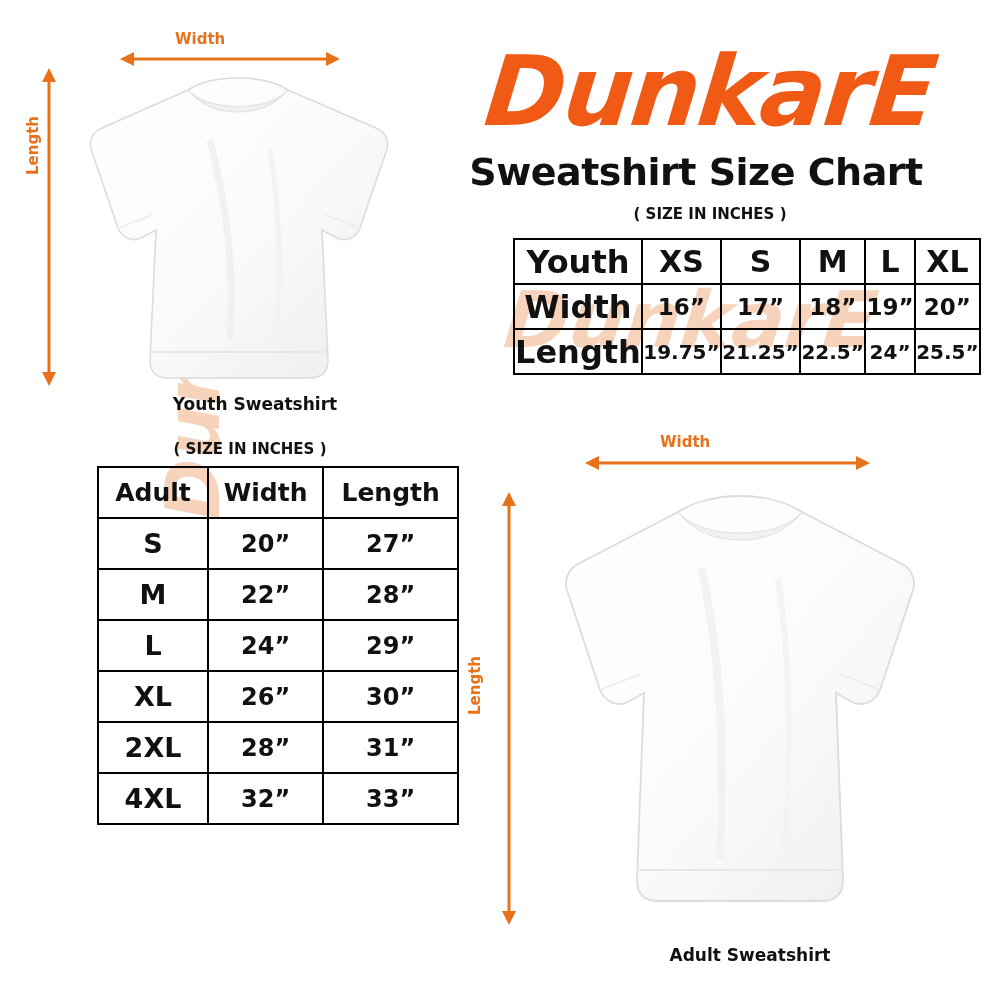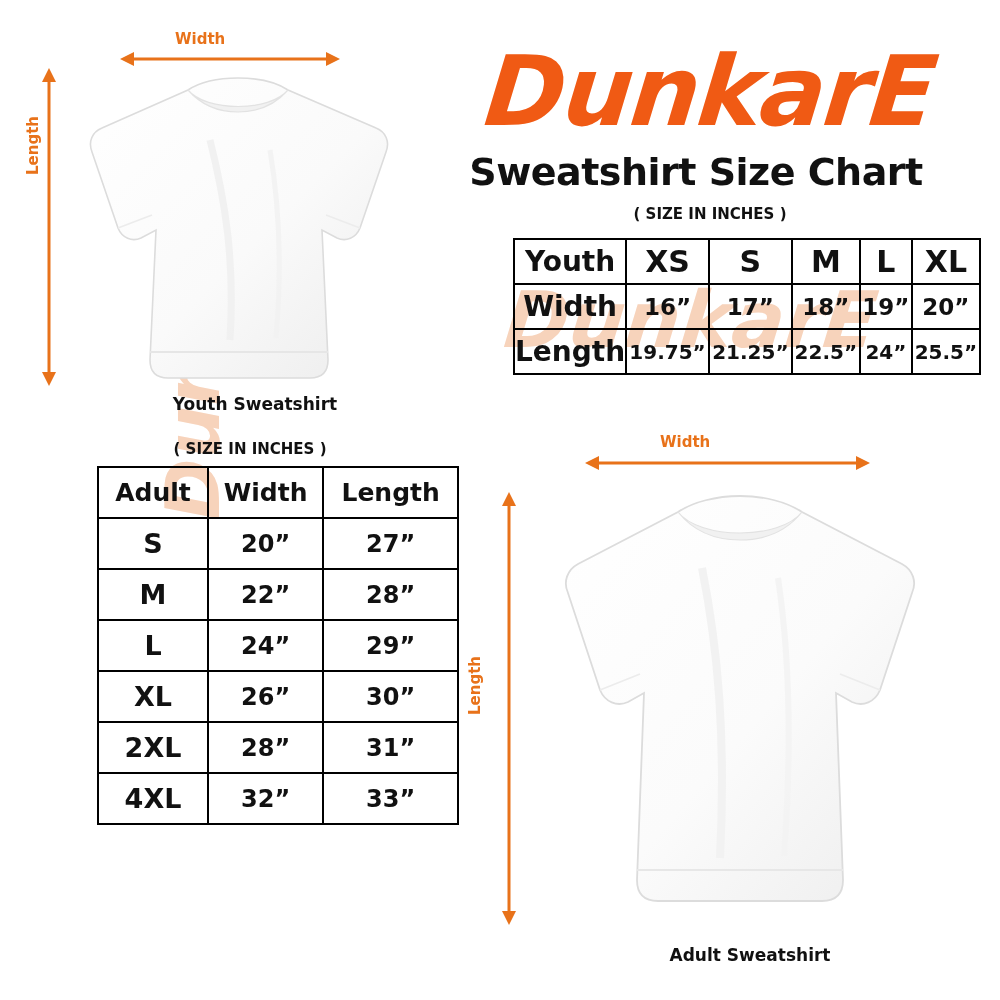--- a/index.html
+++ b/index.html
@@ -94,21 +94,21 @@
     background: transparent;
   }
 
   
   #youth-table {
     position: absolute;
     left: 513px; top: 238px;
     width: 468px;
   }
   #youth-table td { height: 45px; font-size: 25px; }
-  #youth-table td.rowhead { font-size: 28px; width: 102px; }
+  #youth-table td.rowhead { font-size: 32px; width: 102px; }
   #youth-table td.size { font-size: 30px; }
   #youth-table td.val { font-size: 23px; }
   #youth-table tr.lengthrow td.val { font-size: 20px; }
 
   
   #adult-table {
     position: absolute;
     left: 97px; top: 466px;
     width: 362px;
   }

